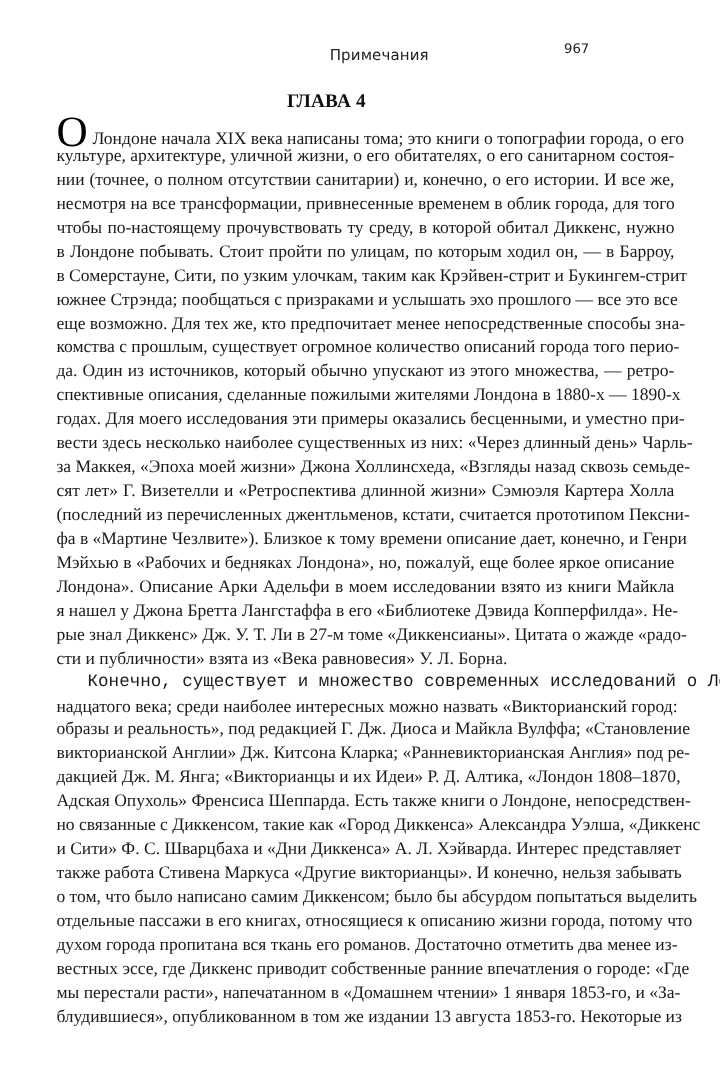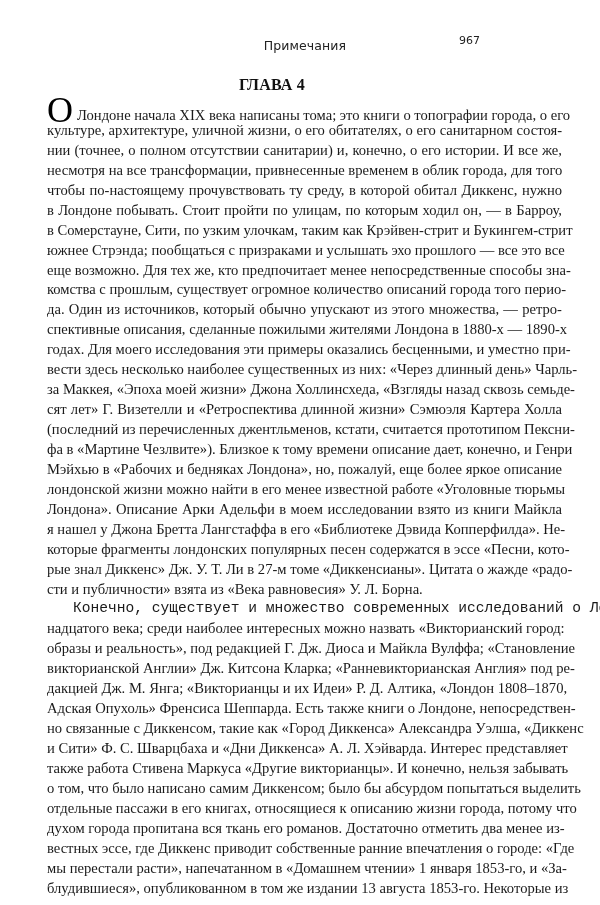--- a/index.html
+++ b/index.html
@@ -10,21 +10,21 @@
     body {
       width: 600px;
       height: 905px;
       position: relative;
       overflow: hidden;
       color: #1a1a1a;
     }
     .running-head {
       position: absolute;
       top: 34px;
-      left: 5px;
+      left: 16px;
       width: 518px;
       height: 20px;
     }
     .running-title {
       position: absolute;
       left: 0;
       width: 600px;
       text-align: center;
       font-family: "DejaVu Sans", sans-serif;
       font-size: 12.5px;
@@ -110,24 +110,22 @@
       <span class="line">комства с прошлым, существует огромное количество описаний города того перио-</span>
       <span class="line">да. Один из источников, который обычно упускают из этого множества, — ретро-</span>
       <span class="line">спективные описания, сделанные пожилыми жителями Лондона в 1880-х — 1890-х</span>
       <span class="line">годах. Для моего исследования эти примеры оказались бесценными, и уместно при-</span>
       <span class="line">вести здесь несколько наиболее существенных из них: «Через длинный день» Чарль-</span>
       <span class="line">за Маккея, «Эпоха моей жизни» Джона Холлинсхеда, «Взгляды назад сквозь семьде-</span>
       <span class="line">сят лет» Г. Визетелли и «Ретроспектива длинной жизни» Сэмюэля Картера Холла</span>
       <span class="line">(последний из перечисленных джентльменов, кстати, считается прототипом Пексни-</span>
       <span class="line">фа в «Мартине Чезлвите»). Близкое к тому времени описание дает, конечно, и Генри</span>
       <span class="line">Мэйхью в «Рабочих и бедняках Лондона», но, пожалуй, еще более яркое описание</span>
-      <span class="line">лондонской жизни можно найти в его менее известной работе «Уголовные тюрьмы</span>
       <span class="line">Лондона». Описание Арки Адельфи в моем исследовании взято из книги Майкла</span>
       <span class="line">я нашел у Джона Бретта Лангстаффа в его «Библиотеке Дэвида Копперфилда». Не-</span>
-      <span class="line">которые фрагменты лондонских популярных песен содержатся в эссе «Песни, кото-</span>
       <span class="line">рые знал Диккенс» Дж. У. Т. Ли в 27-м томе «Диккенсианы». Цитата о жажде «радо-</span>
       <span class="line last">сти и публичности» взята из «Века равновесия» У. Л. Борна.</span>
     </div>
     <div>
       <span class="line indent">Конечно, существует и множество современных исследований о Лондоне девят-</span>
       <span class="line">надцатого века; среди наиболее интересных можно назвать «Викторианский город:</span>
       <span class="line">образы и реальность», под редакцией Г. Дж. Диоса и Майкла Вулффа; «Становление</span>
       <span class="line">викторианской Англии» Дж. Китсона Кларка; «Ранневикторианская Англия» под ре-</span>
       <span class="line">дакцией Дж. М. Янга; «Викторианцы и их Идеи» Р. Д. Алтика, «Лондон 1808–1870,</span>
       <span class="line">Адская Опухоль» Френсиса Шеппарда. Есть также книги о Лондоне, непосредствен-</span>

